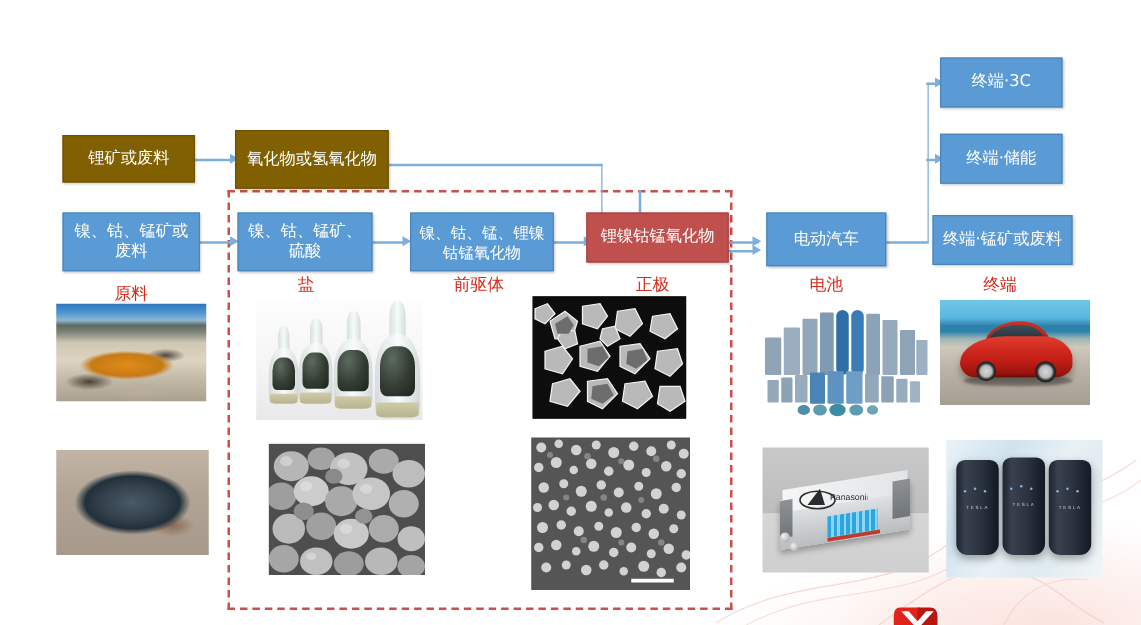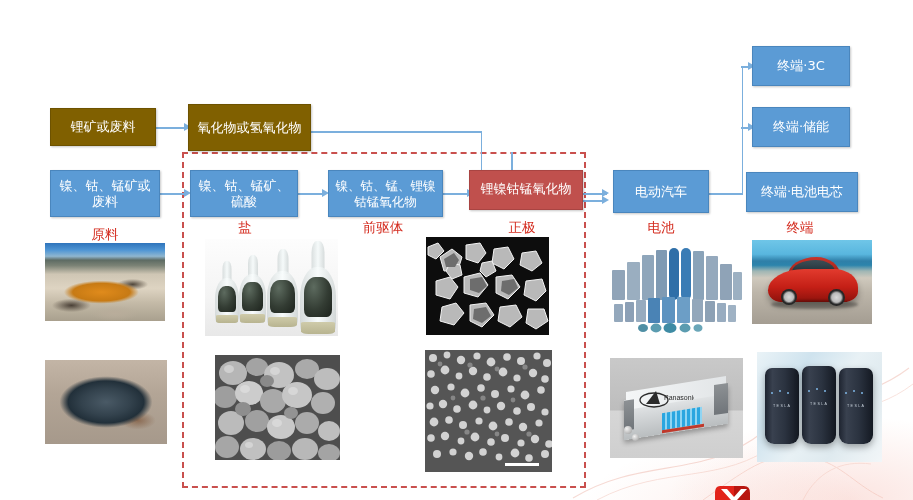--- a/index.html
+++ b/index.html
@@ -243,21 +243,21 @@
 
   <div class="box blue" style="left:752px;top:46px;width:98px;height:40px;font-size:13px;">
     <span>终端·3C</span>
   </div>
 
   <div class="box blue" style="left:752px;top:107px;width:98px;height:40px;font-size:13px;">
     <span>终端·储能</span>
   </div>
 
   <div class="box blue" style="left:746px;top:172px;width:112px;height:40px;font-size:13px;">
-    <span>终端·电池电芯</span>
+    <span>终端·锰矿或废料</span>
   </div>
 
   <div class="cap" style="left:55px;top:214px;width:100px;margin-top:12px;">原料</div>
   <div class="cap" style="left:195px;top:219px;width:100px;">盐</div>
   <div class="cap" style="left:333px;top:219px;width:100px;">前驱体</div>
   <div class="cap" style="left:472px;top:219px;width:100px;">正极</div>
   <div class="cap" style="left:611px;top:219px;width:100px;">电池</div>
   <div class="cap" style="left:750px;top:219px;width:100px;">终端</div>
 
   <div class="ph p-brine" style="left:45px;top:243px;width:120px;height:78px;"></div>

